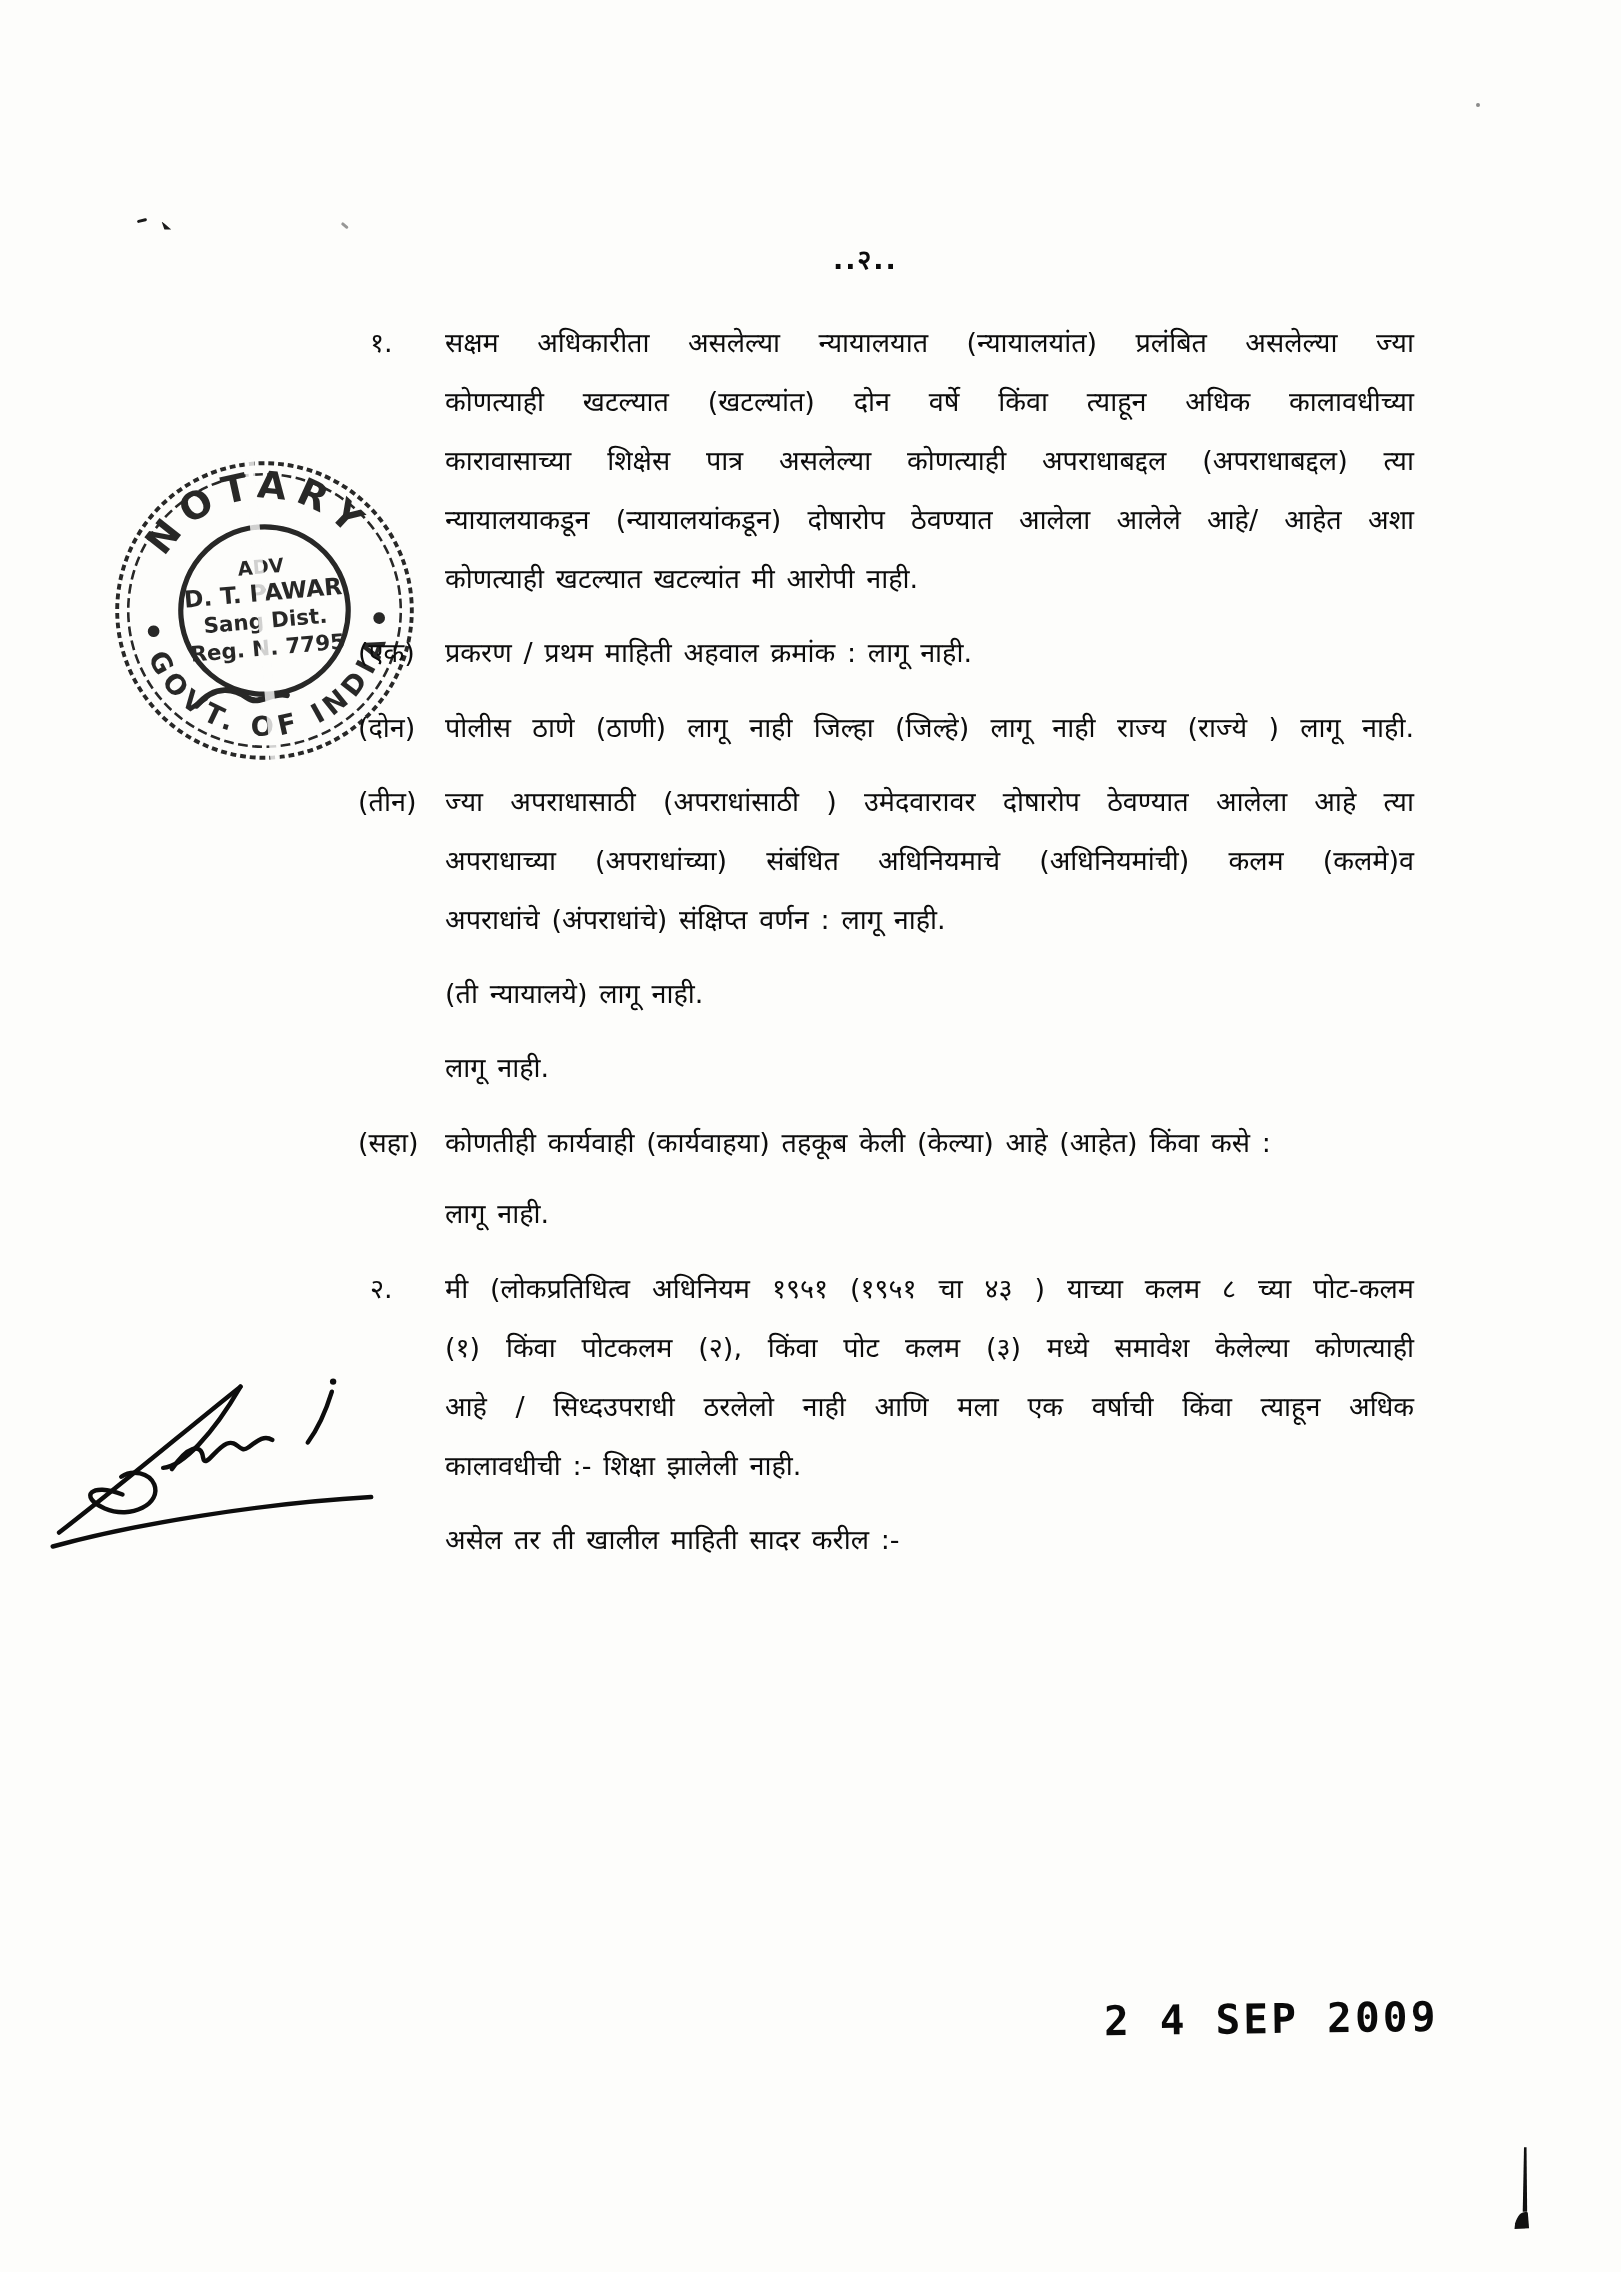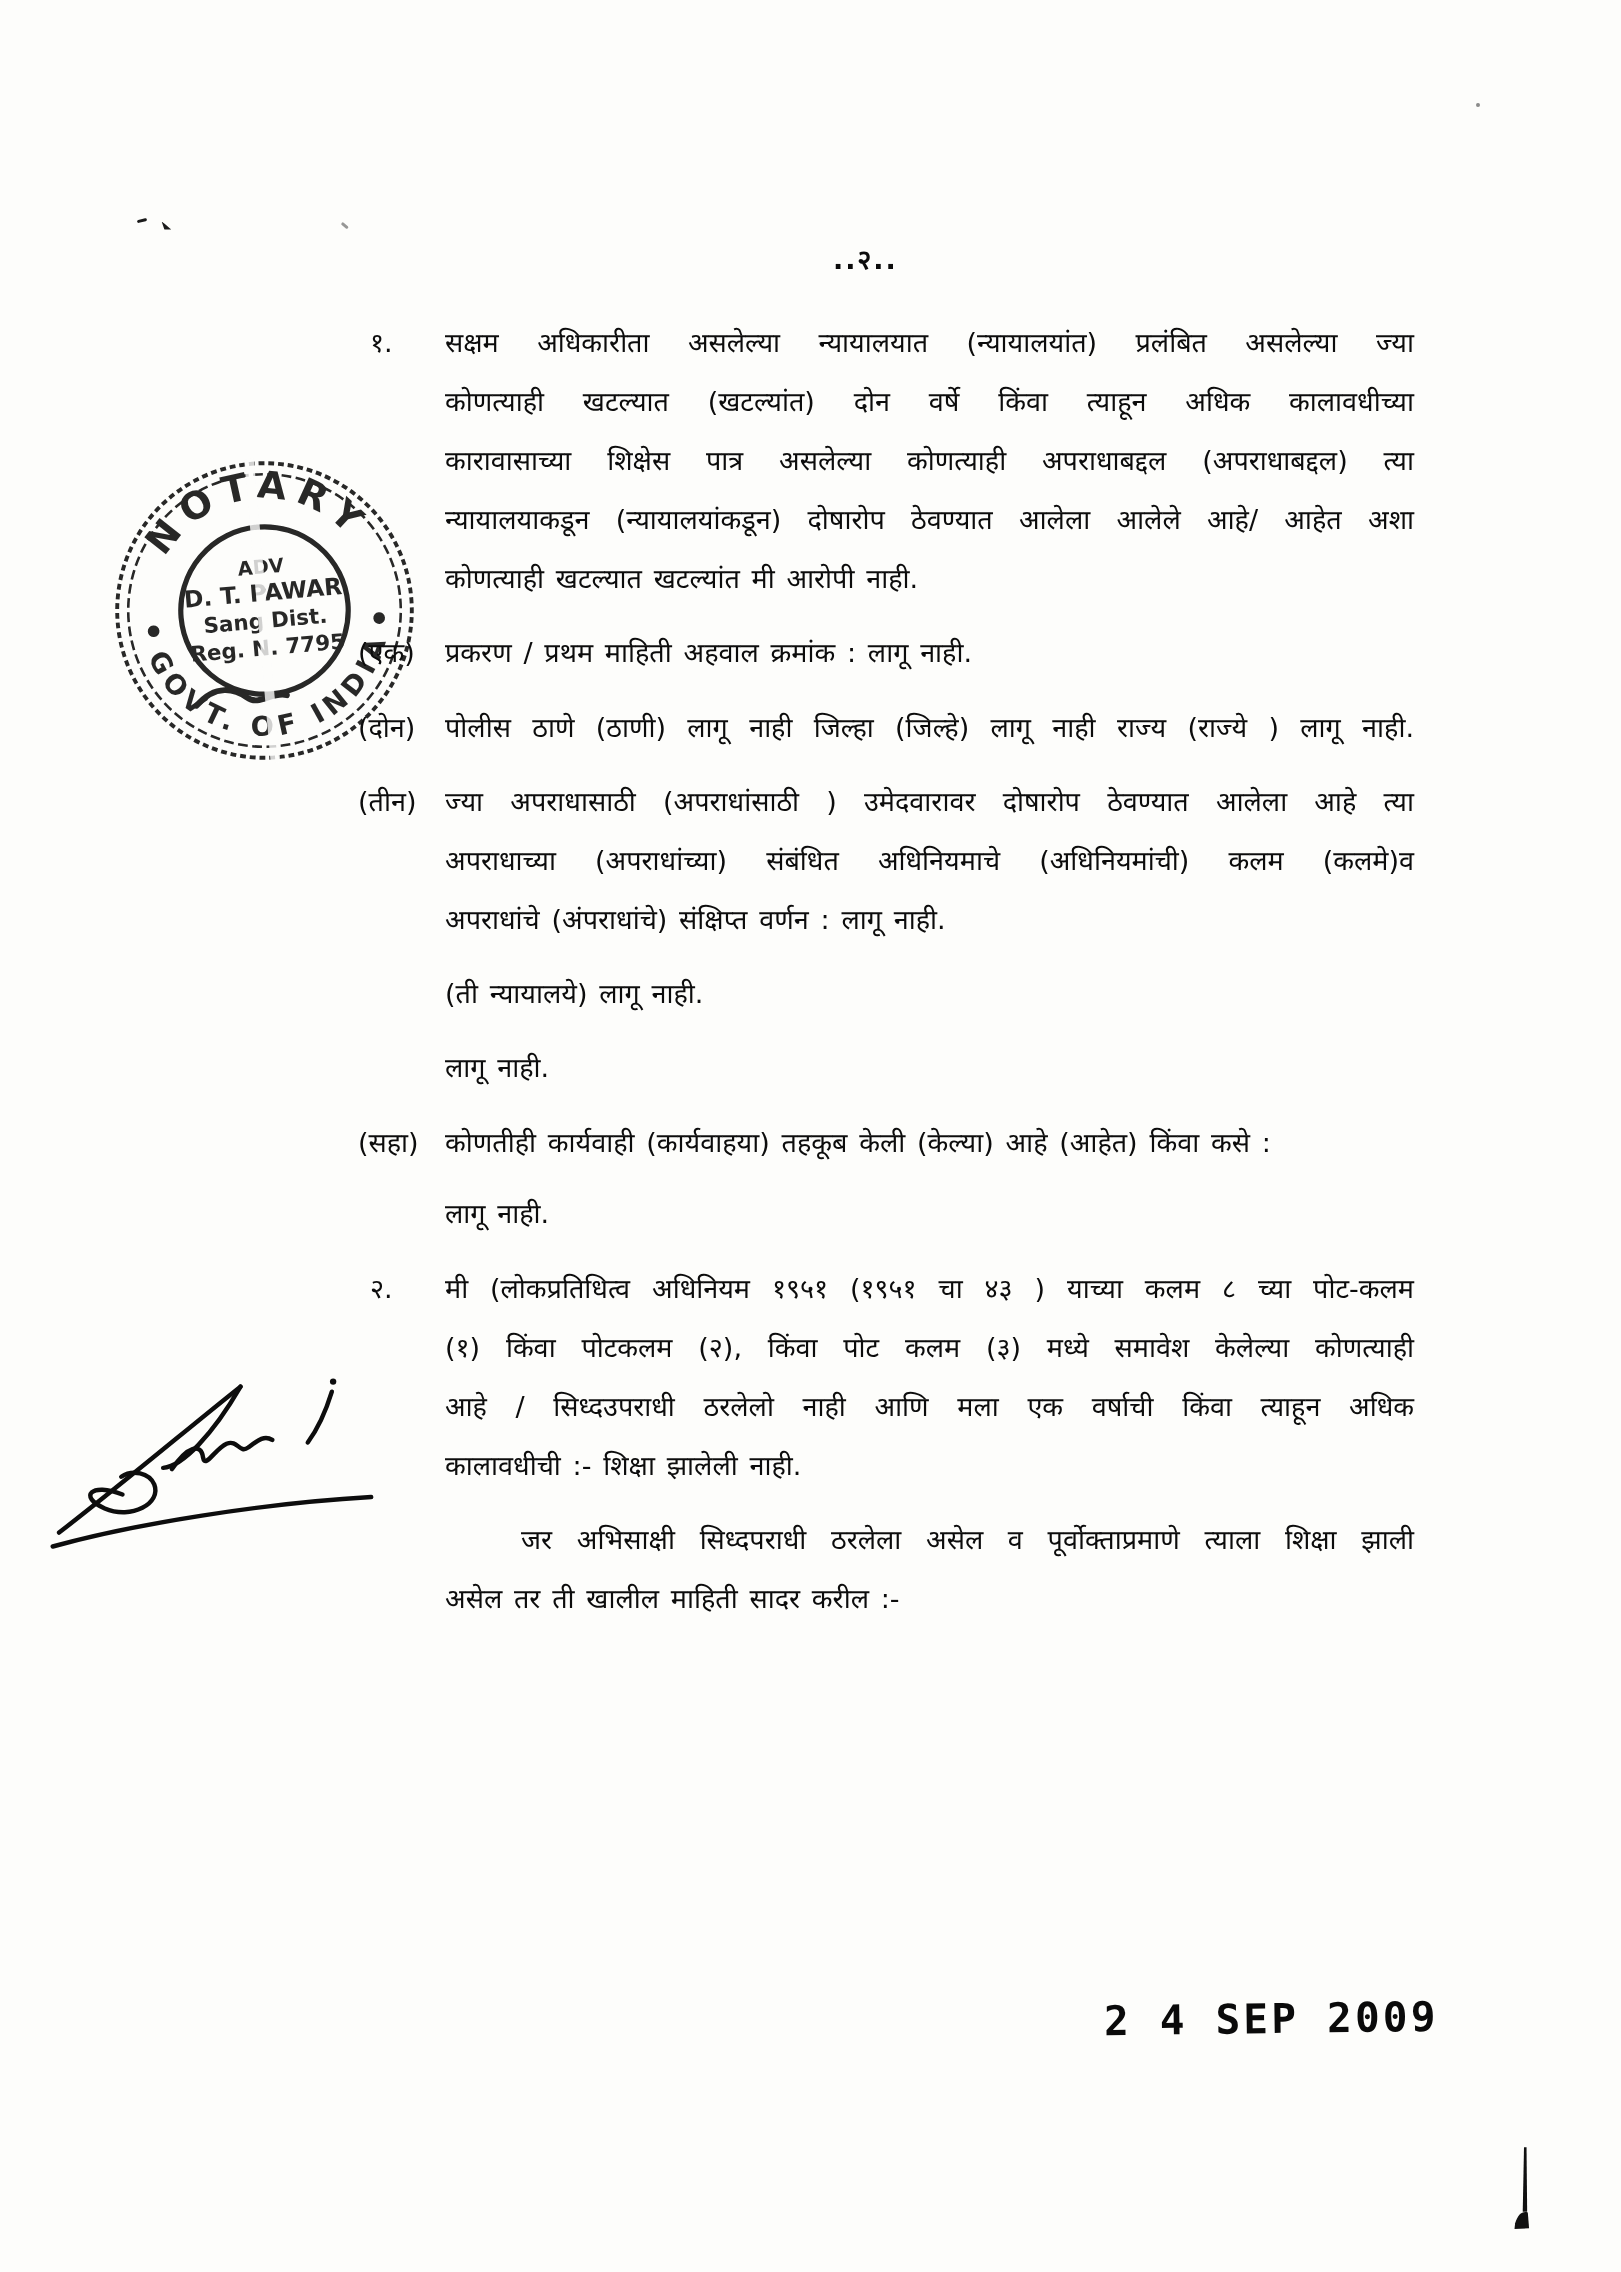--- a/index.html
+++ b/index.html
@@ -108,21 +108,20 @@
         <div class="line"><span>कोणतीही कार्यवाही (कार्यवाहया) तहकूब केली (केल्या) आहे (आहेत) किंवा कसे :</span></div>
         <div class="line gap"><b>लागू नाही.</b></div>
       </div>
       <div class="block para">
         <div class="line full"><span class="num">२.</span><span>मी (लोकप्रतिधित्व अधिनियम १९५१ (१९५१ चा ४३ ) याच्या कलम ८ च्या पोट-कलम</span></div>
         <div class="line full"><span>(१) किंवा पोटकलम (२), किंवा पोट कलम (३) मध्ये समावेश केलेल्या कोणत्याही</span></div>
         <div class="line full"><span>आहे / सिध्दउपराधी ठरलेलो नाही आणि मला एक वर्षाची किंवा त्याहून अधिक</span></div>
         <div class="line"><span>कालावधीची :- </span><b>शिक्षा झालेली नाही.</b></div>
       </div>
       <div class="block note">
-        <div class="line full sub"><span>जर अभिसाक्षी सिध्दपराधी ठरलेला असेल व पूर्वोक्ताप्रमाणे त्याला शिक्षा झाली</span></div>
         <div class="line"><span>असेल तर ती खालील माहिती सादर करील :-</span></div>
       </div>
     </div>
 
   <svg class="sig" viewBox="0 0 530 320">
     <g fill="none" stroke="#0d0d0d" stroke-width="7" stroke-linecap="round">
       <path d="M20 272 C120 195 235 98 306 42"></path>
       <path d="M306 42 C262 118 214 168 184 170"></path>
       <path d="M120 212 C70 192 50 216 92 234 C134 252 182 226 170 196 C162 178 136 172 118 184"></path>
       <path d="M198 172 C222 136 244 130 247 154 C250 172 266 140 284 132 C302 125 304 148 318 138 C334 126 344 118 356 126"></path>

